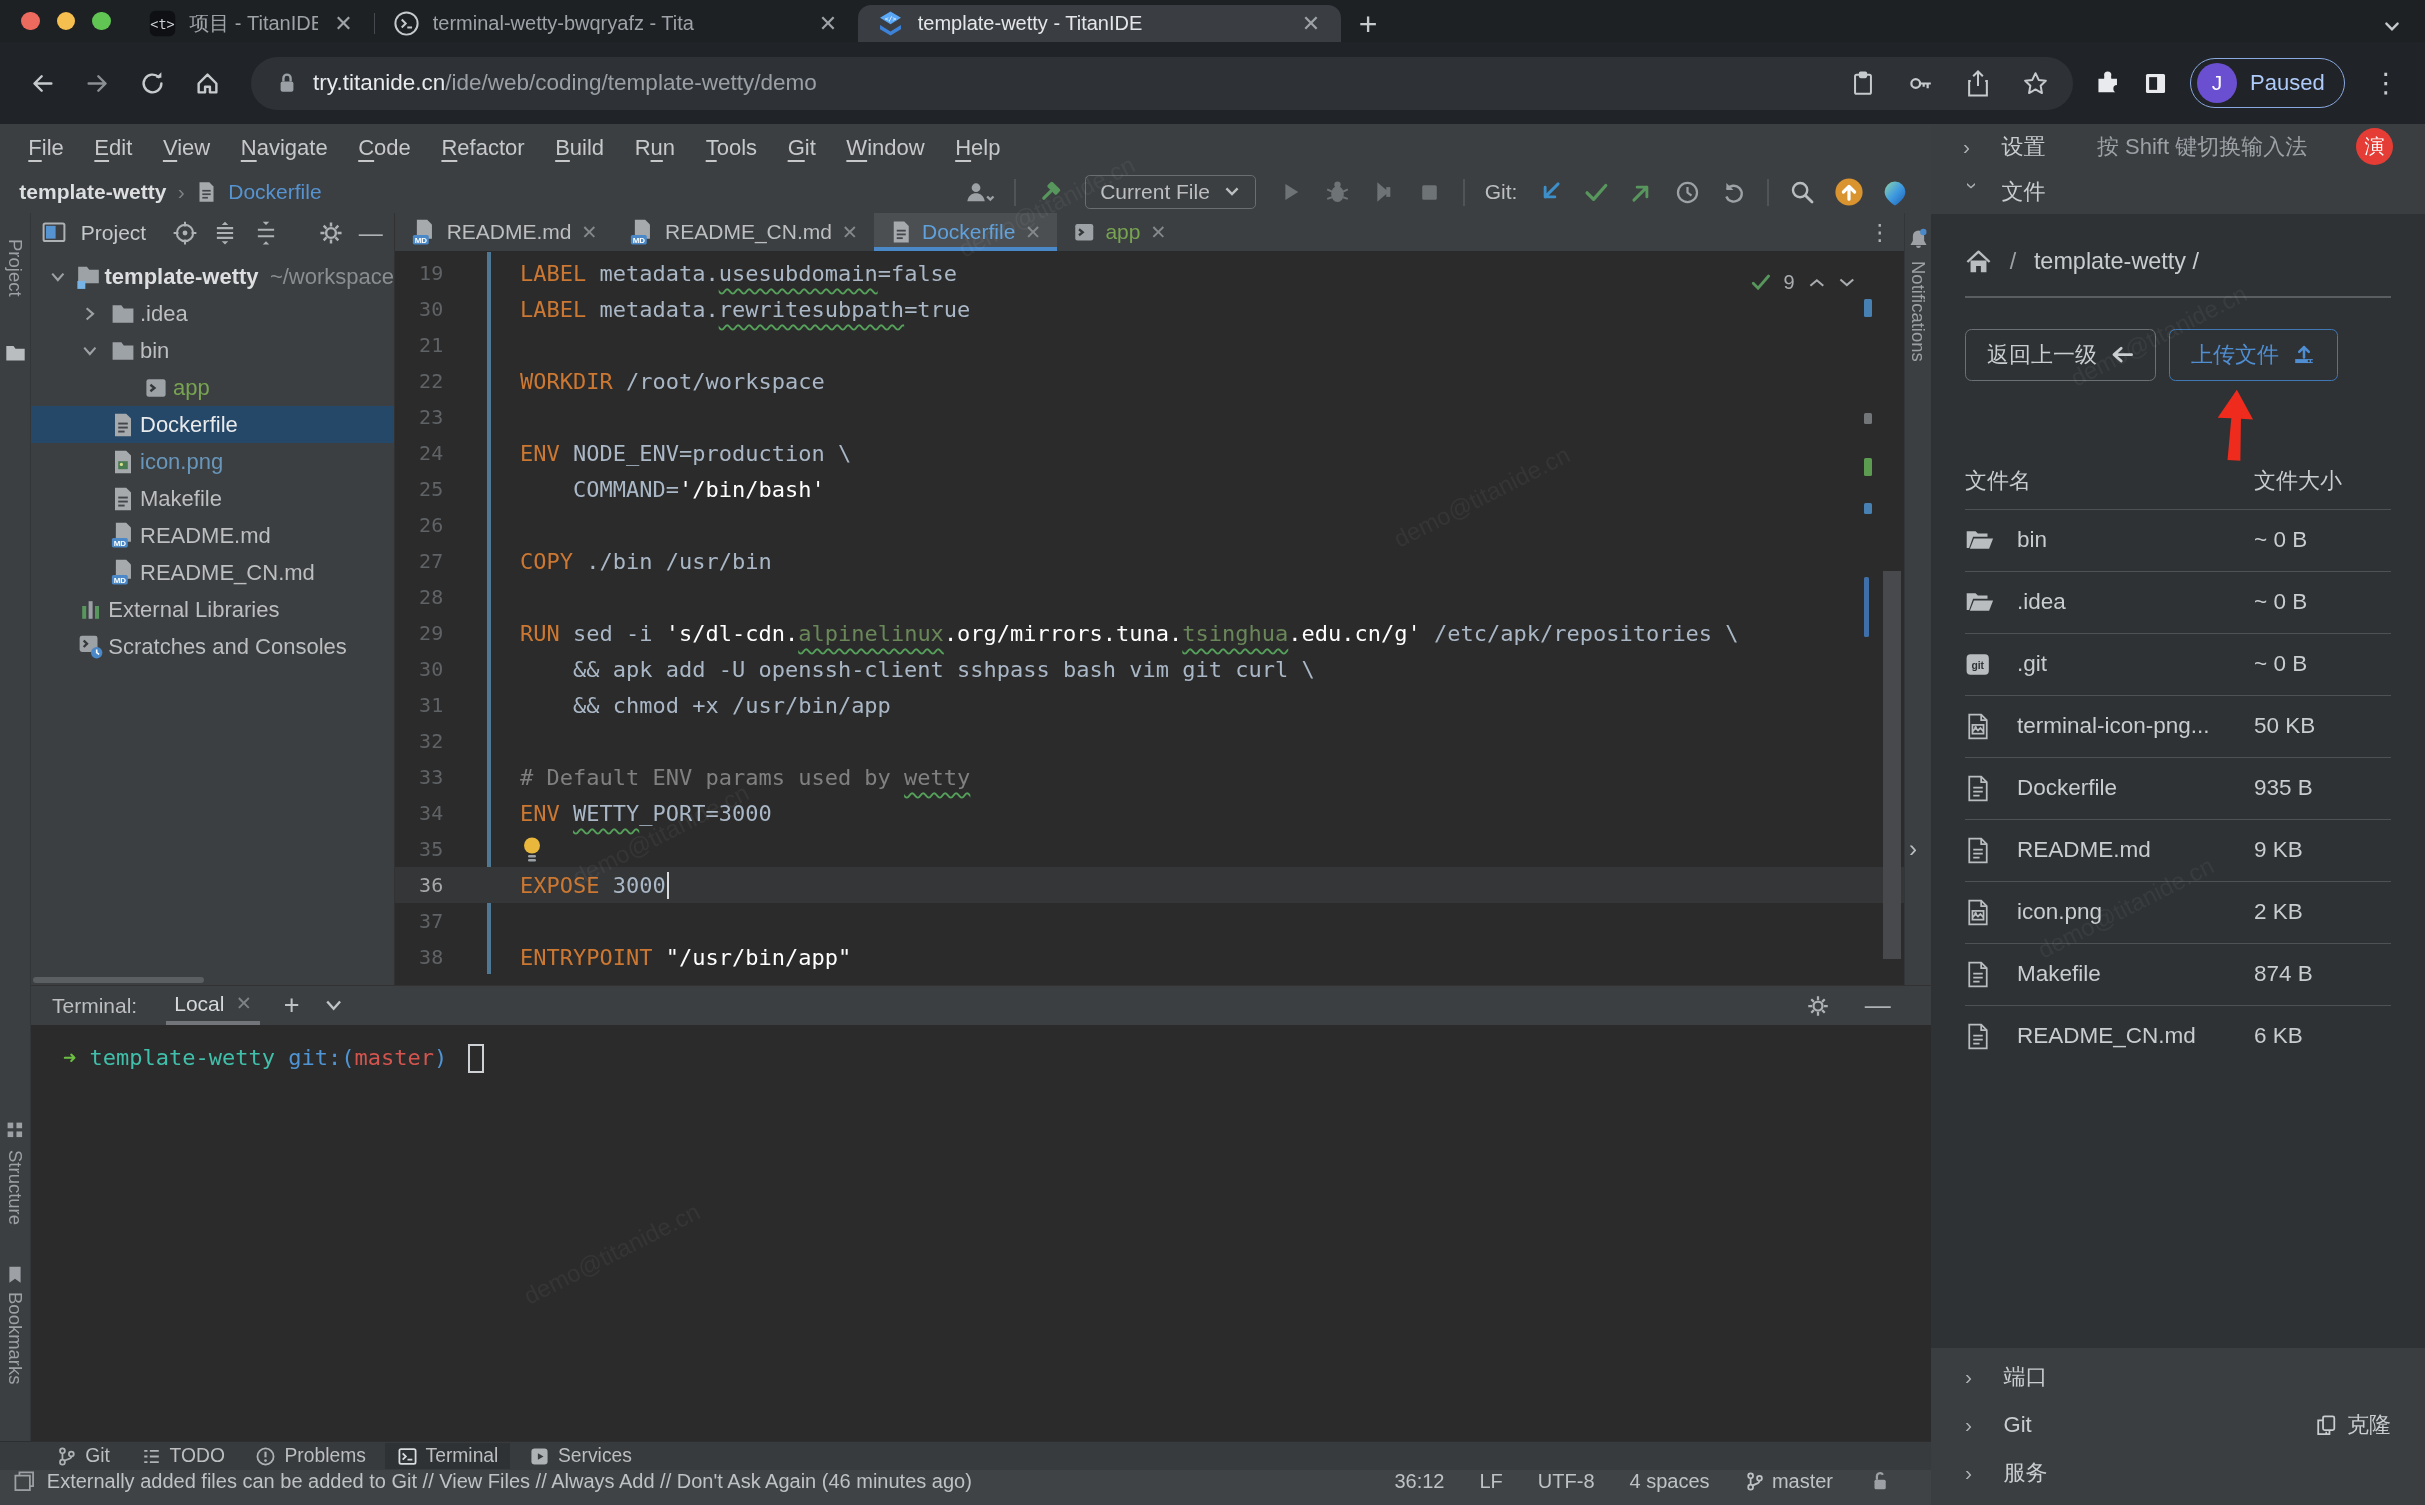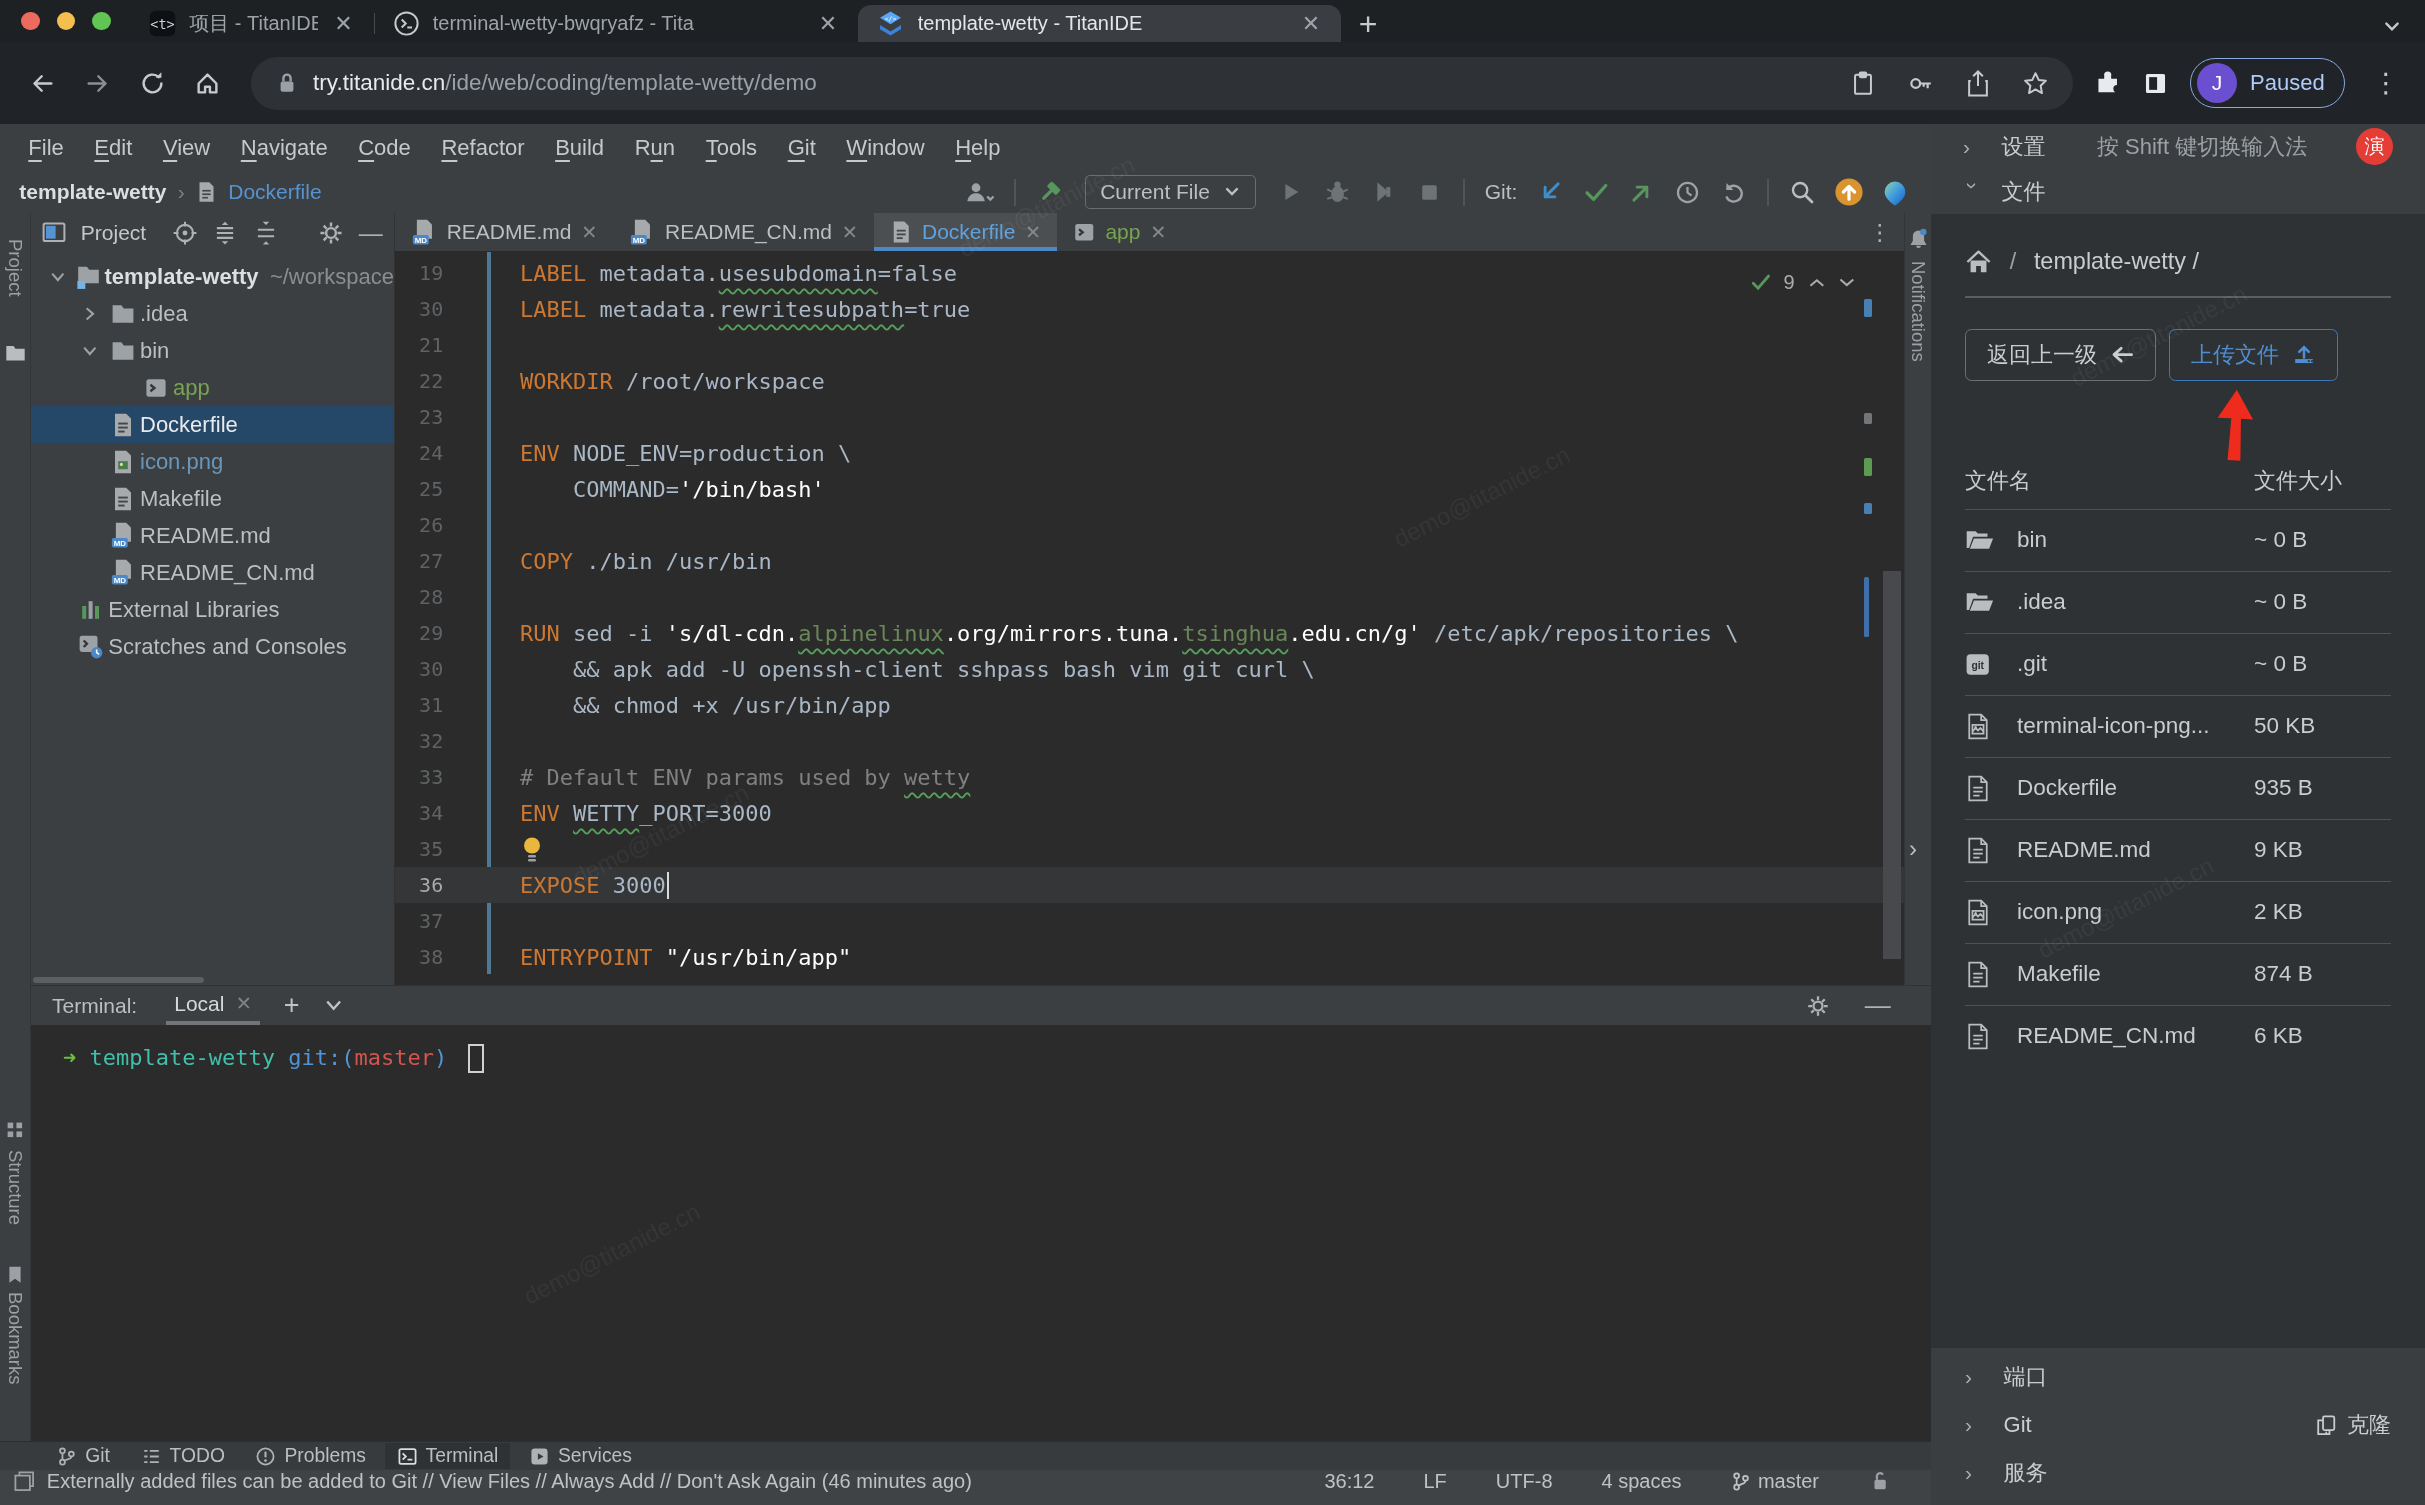--- a/index.html
+++ b/index.html
@@ -100,21 +100,21 @@
 .thead-right{margin-left:auto;display:flex;gap:35px;align-items:center;padding-right:19.3px}
 .tbody{flex:1;padding:19.3px 0 0 32px;font-family:"DejaVu Sans Mono",monospace;font-size:22px}
 .tp-arrow{color:#6cbf43}.tp-dir{color:#40c0ab}.tp-git{color:#4f94d4}.tp-branch{color:#d4554f}
 .tcursor{display:inline-block;width:16px;height:29px;border:2.4px solid #cfd2d4;vertical-align:middle;margin-left:8px}
 
 .twbar{position:absolute;left:0;right:0;bottom:35px;height:29px;background:#383b3d;border-top:1.6px solid #2c2e30;display:flex;align-items:center;padding-left:45px;gap:8px;font-size:19.3px;color:#bcbec0}
 .tw-item{display:flex;align-items:center;gap:8px;padding:0.8px 11.3px;height:26px}
 .tw-item.active{background:#2f3234}
 .statusbar{position:absolute;left:0;right:0;bottom:0;height:35px;background:#404345;display:flex;align-items:flex-start;padding:0 13px;font-size:20px;color:#bfc2c5}
 .sb-msg{margin-left:11.3px;white-space:nowrap}
-.sb-right{margin-left:auto;display:flex;align-items:center;gap:49px;padding-right:29px}
+.sb-right{margin-left:auto;display:flex;align-items:center;gap:35px;padding-right:29px}
 .sb-branch{display:flex;align-items:center;gap:8px}
 
 .sidebar{position:absolute;top:124px;left:1931px;right:0;bottom:0;background:#2f3234;display:flex;flex-direction:column;color:#c9cdd0}
 .sbhead{background:#3b3e41}
 .sbh-row{height:45px;display:flex;align-items:center;padding:0 32px;font-size:22px;gap:19.3px}
 .sbh-chev{color:#aeb2b5;font-size:21px;width:19.3px}
 .sbh-chev.down{transform:rotate(90deg)}
 .ime{color:#9ca1a6;margin-left:32px}
 .badge{margin-left:auto;width:37px;height:37px;border-radius:50%;background:#e53d35;color:#fff;display:flex;align-items:center;justify-content:center;font-size:20px}
 .sbcontent{flex:1;padding:0 34px;position:relative;overflow:hidden}

